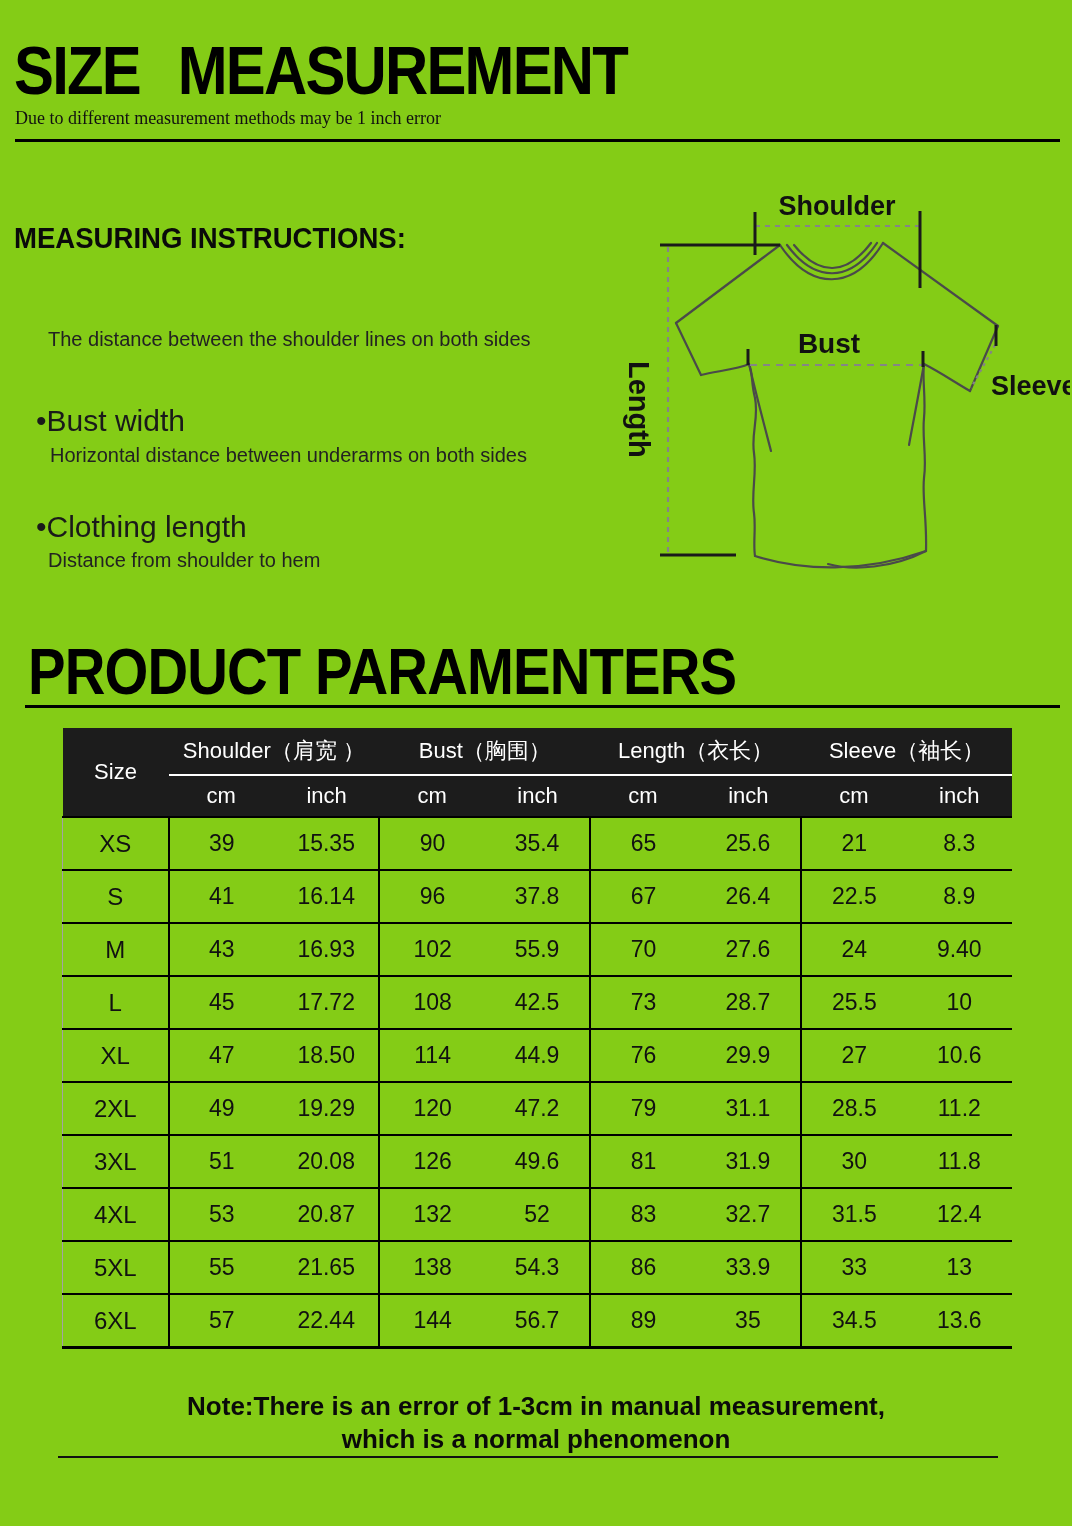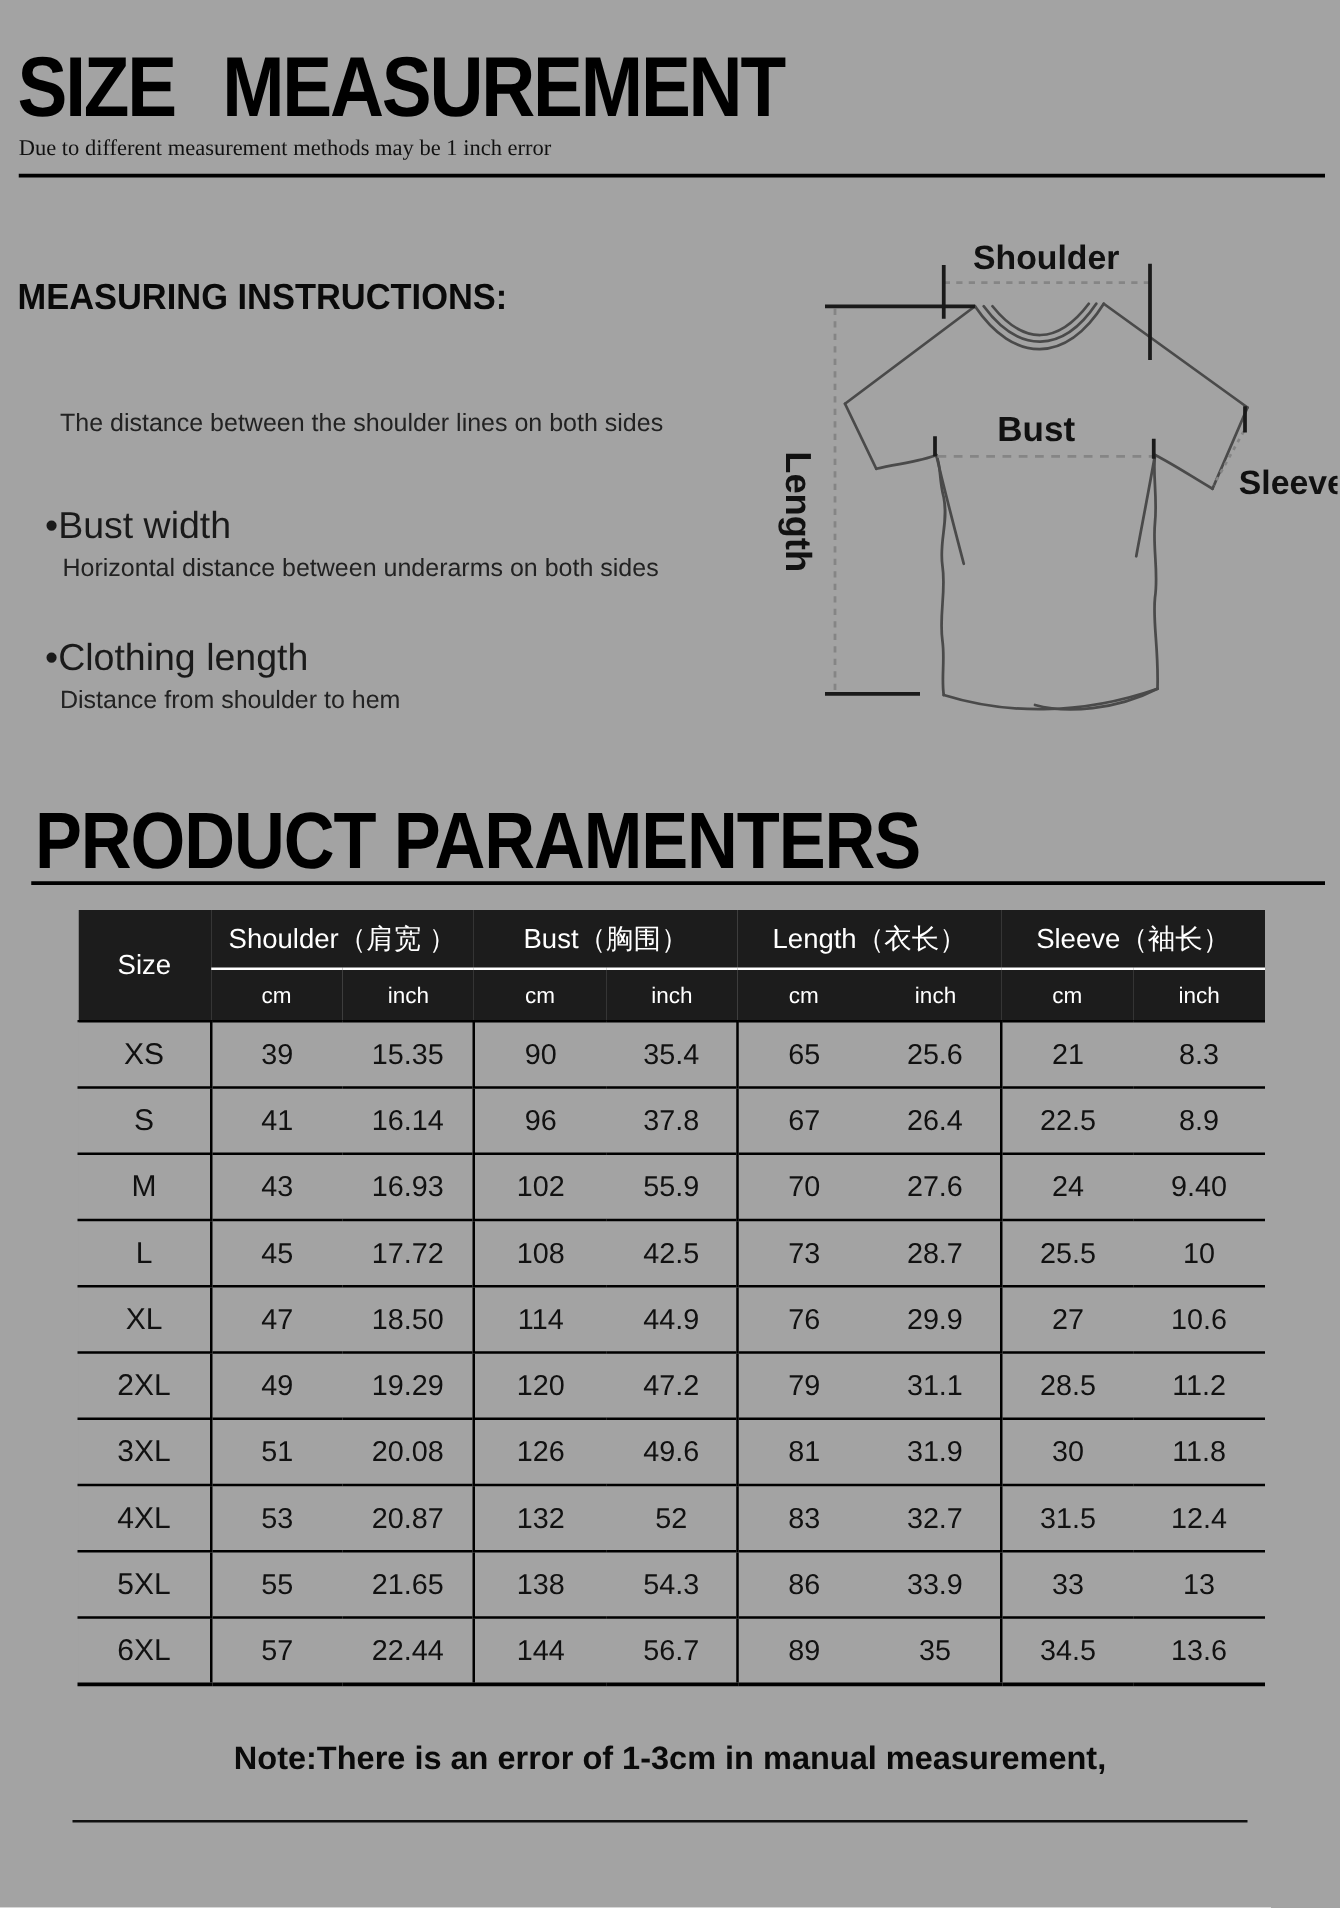--- a/index.html
+++ b/index.html
@@ -1,16 +1,16 @@
 <!DOCTYPE html>
 <html><head>
 <meta charset="utf-8">
 <style>
   html,body{margin:0;padding:0;background:#fff;}
-  .page{position:relative;width:1072px;height:1526px;background:#a3a3a3;overflow:hidden;
+  .page{position:relative;width:1072px;height:1526px;background:#84cc16;overflow:hidden;
         font-family:"Liberation Sans",sans-serif;color:#000;}
 
   .main-title{position:absolute;left:14px;top:36px;font-size:68px;font-weight:700;
     letter-spacing:-2px;word-spacing:26px;line-height:1;white-space:nowrap;
     transform:scaleX(0.88);transform-origin:left top;color:#000;}
   .subtitle{position:absolute;left:15px;top:108px;font-family:Liberation Serif, serif;
     font-size:18px;color:#111;white-space:nowrap;}
   .rule{position:absolute;background:#000;}
   .rule1{left:15px;top:139px;width:1045px;height:3px;}
   .rule2{left:25px;top:705px;width:1035px;height:3px;}
@@ -27,21 +27,21 @@
   .pp-title{position:absolute;left:28px;top:640px;font-size:64px;font-weight:700;
     letter-spacing:-1px;line-height:1;white-space:nowrap;
     transform:scaleX(0.88);transform-origin:left top;color:#000;}
 
   .size-table{position:absolute;left:62px;top:728px;width:950px;border-collapse:collapse;
     table-layout:fixed;font-size:23px;text-align:center;}
   .size-table col.c0{width:106px;}
   .size-table thead th{background:#1c1c1c;color:#fff;font-weight:400;}
   .size-table thead tr.gr th{height:44px;font-size:22px;}
   .size-table thead tr.gr th.group{border-bottom:2px solid #fff;}
-  .size-table thead tr.sub th{height:38px;font-size:18px;}
+  .size-table thead tr.sub th{height:38px;font-size:22px;}
   .size-table tbody td{height:49px;border-top:2px solid #000;color:#111;}
   .size-table tbody tr:last-child td{border-bottom:3px solid #000;}
   .size-table tbody td:first-child{border-left:1px solid #a3a3a3;}
   .size-table tbody td.c-size{border-right:2px solid #000;font-size:24px;}
   .size-table tbody td.g-end{border-right:2px solid #000;}
 
   .note{position:absolute;left:0;top:1390px;width:1072px;text-align:center;
     font-size:26px;font-weight:700;line-height:1.28;color:#0a0a0a;}
 
   .diagram-svg{position:absolute;left:613px;top:183px;width:457px;height:402px;}
@@ -251,16 +251,17 @@
           <td>89</td>
           <td class="g-end">35</td>
           <td>34.5</td>
           <td>13.6</td>
         </tr>
       </tbody>
   </table>
 
   <div class="note">
     <div>Note:There is an error of 1-3cm in manual measurement,</div>
+    <div>which is a normal phenomenon</div>
   </div>
   <div class="rule rule3"></div>
 
 </div>
 
 </body></html>

